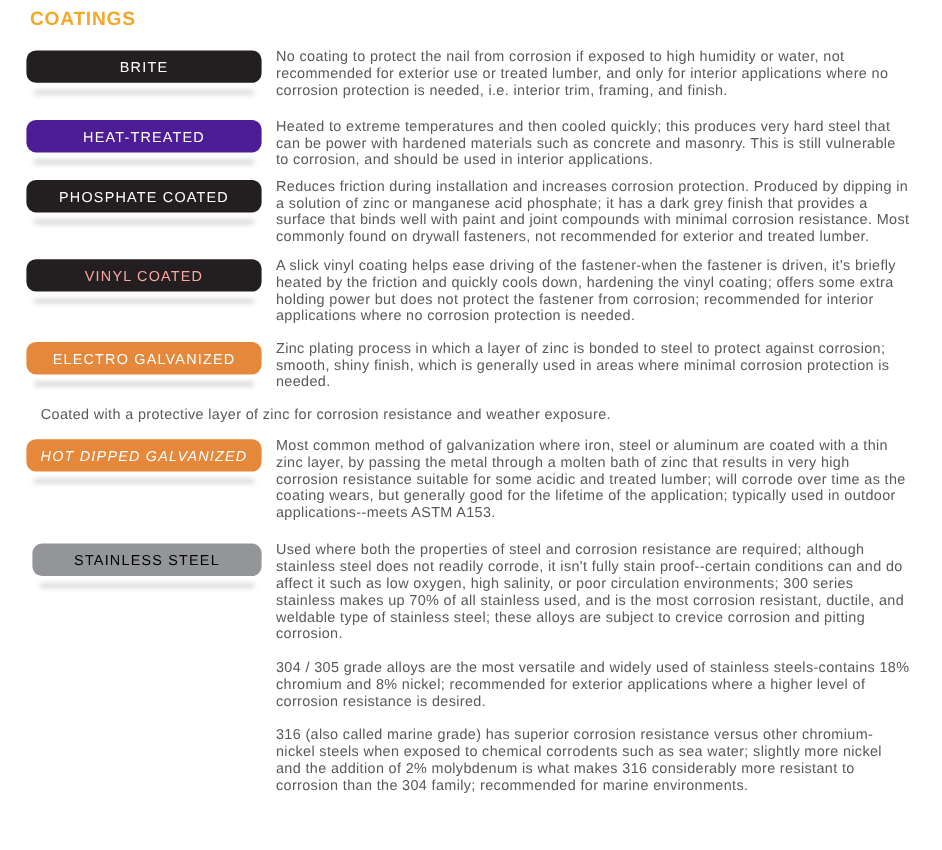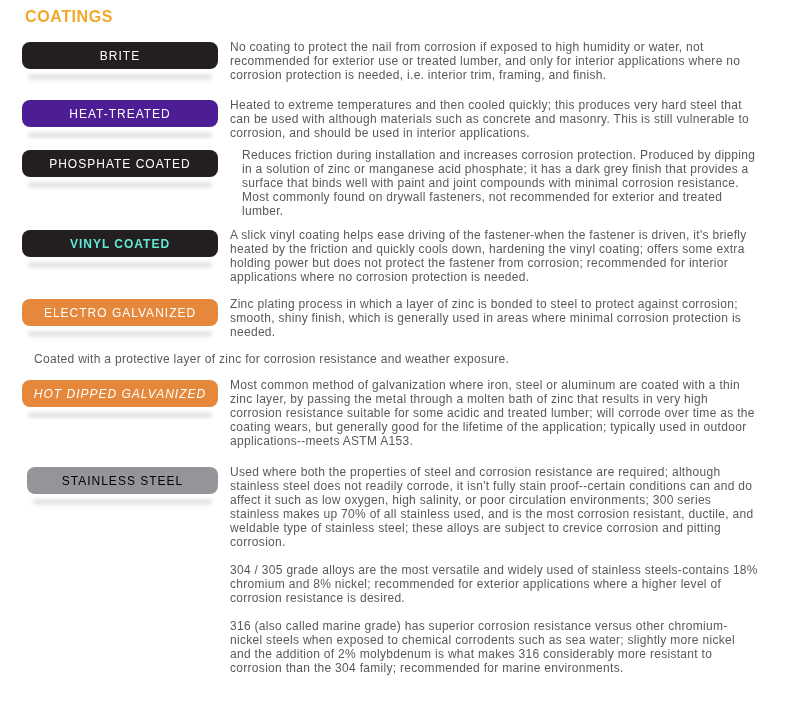--- a/index.html
+++ b/index.html
@@ -20,21 +20,21 @@
     font-weight: bold;
     letter-spacing: 0.6px;
   }
   .coating-row {
     display: flex;
     align-items: flex-start;
   }
   
   .coating-row:nth-of-type(1) { margin-bottom: 16px; }
   .coating-row:nth-of-type(2) { margin-bottom: 8px;  }
-  .coating-row:nth-of-type(3) { margin-bottom: 10px; gap: 12px; }
+  .coating-row:nth-of-type(3) { margin-bottom: 10px; }
   .coating-row:nth-of-type(4) { margin-bottom: 13px; }
   .coating-row:nth-of-type(5) { margin-bottom: 13px; }
   .coating-row:nth-of-type(6) { margin-bottom: 12px; }
   .coating-row:nth-of-type(7) { margin-bottom: 17px; }
   .badge-col {
     width: 196px;
     flex: 0 0 196px;
   }
   .badge {
     position: relative;
@@ -90,38 +90,38 @@
         </div>
   </div>
 
   <div class="coating-row">
     <div class="badge-col">
       <div class="badge" style="background: #4c1d95; color: rgb(255, 255, 255);">
         <span class="badge-label">HEAT-TREATED</span>
       </div>
     </div>
     <div class="desc">
-          <p>Heated to extreme temperatures and then cooled quickly; this produces very hard steel that can be used with although materials such as concrete and masonry. This is still vulnerable to corrosion, and should be used in interior applications.</p>
+          <p>Heated to extreme temperatures and then cooled quickly; this produces very hard steel that can be power with hardened materials such as concrete and masonry. This is still vulnerable to corrosion, and should be used in interior applications.</p>
         </div>
   </div>
 
   <div class="coating-row">
     <div class="badge-col">
       <div class="badge" style="background: rgb(35, 31, 32); color: rgb(255, 255, 255);">
         <span class="badge-label">PHOSPHATE COATED</span>
       </div>
     </div>
     <div class="desc">
           <p>Reduces friction during installation and increases corrosion protection. Produced by dipping in a solution of zinc or manganese acid phosphate; it has a dark grey finish that provides a surface that binds well with paint and joint compounds with minimal corrosion resistance. Most commonly found on drywall fasteners, not recommended for exterior and treated lumber.</p>
         </div>
   </div>
 
   <div class="coating-row">
     <div class="badge-col">
-      <div class="badge" style="background: rgb(35, 31, 32); color: #5eead4; font-weight: bold;">
+      <div class="badge" style="background: rgb(35, 31, 32); color: #fca5a5;">
         <span class="badge-label">VINYL COATED</span>
       </div>
     </div>
     <div class="desc">
           <p>A slick vinyl coating helps ease driving of the fastener-when the fastener is driven, it's briefly heated by the friction and quickly cools down, hardening the vinyl coating; offers some extra holding power but does not protect the fastener from corrosion; recommended for interior applications where no corrosion protection is needed.</p>
         </div>
   </div>
 
   <div class="coating-row">
     <div class="badge-col">

